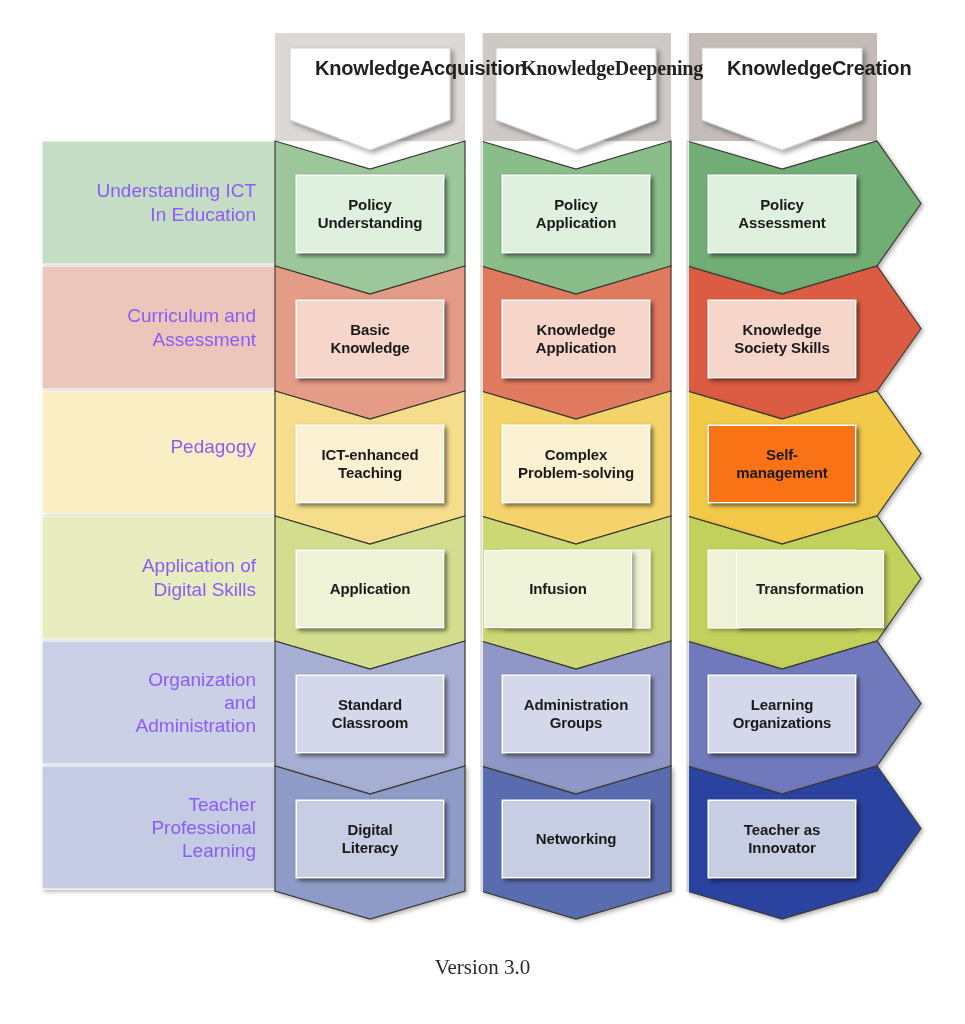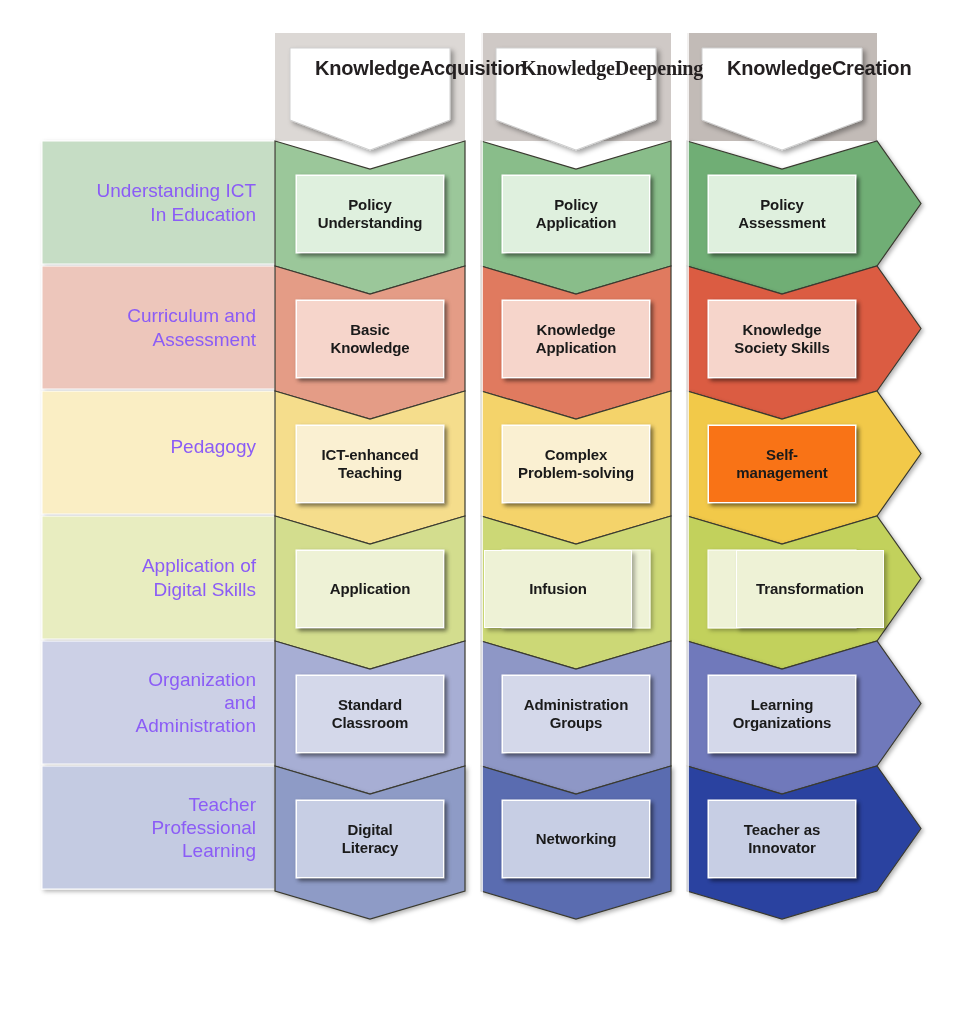--- a/index.html
+++ b/index.html
@@ -307,14 +307,15 @@
         </div>
       </div>
       <div class="cell" style="left: 708px; top: 800px; background: rgb(199, 206, 228); border: 1px solid rgb(255, 255, 255);">
         <div>
           <div>Teacher as</div>
           <div>Innovator</div>
         </div>
       </div>
     </div>
 
+  <div id="version">Version 3.0</div>
 
 </div>
 
 </body></html>

